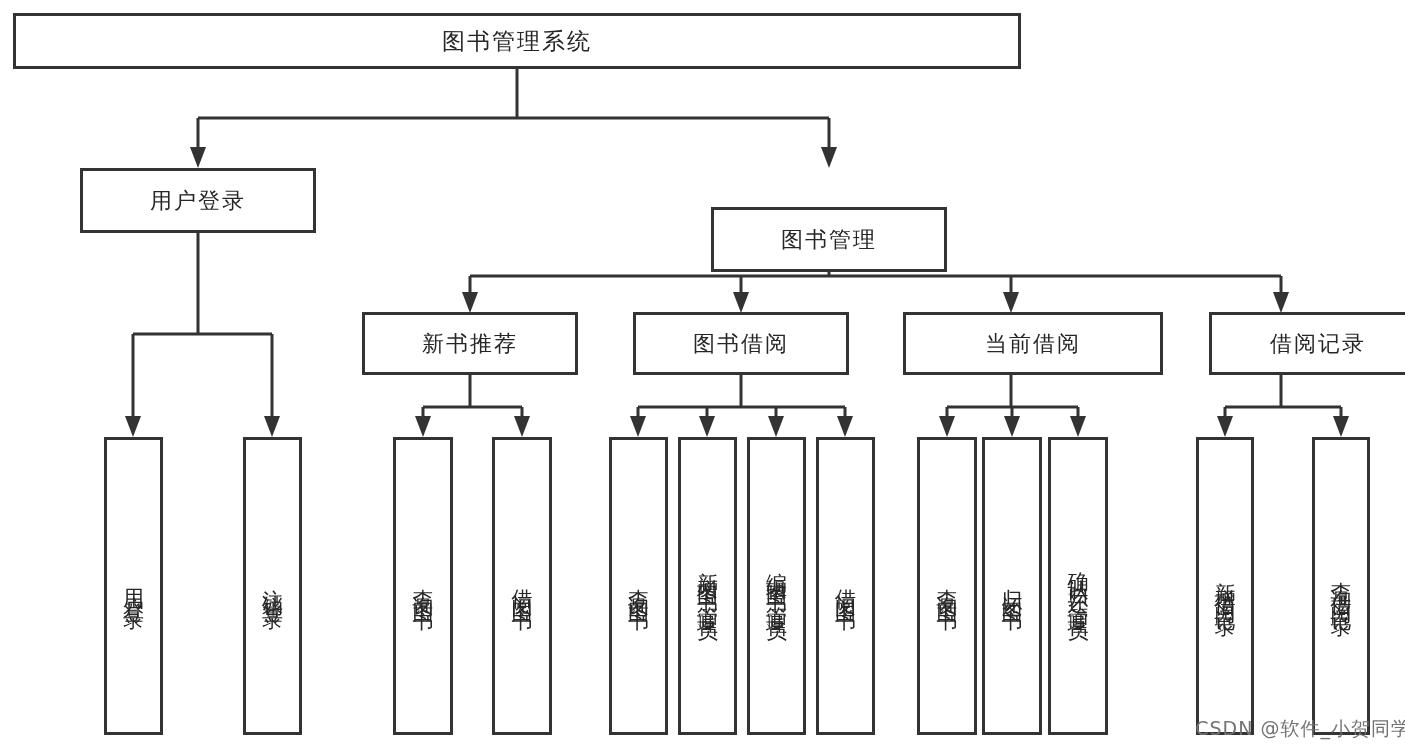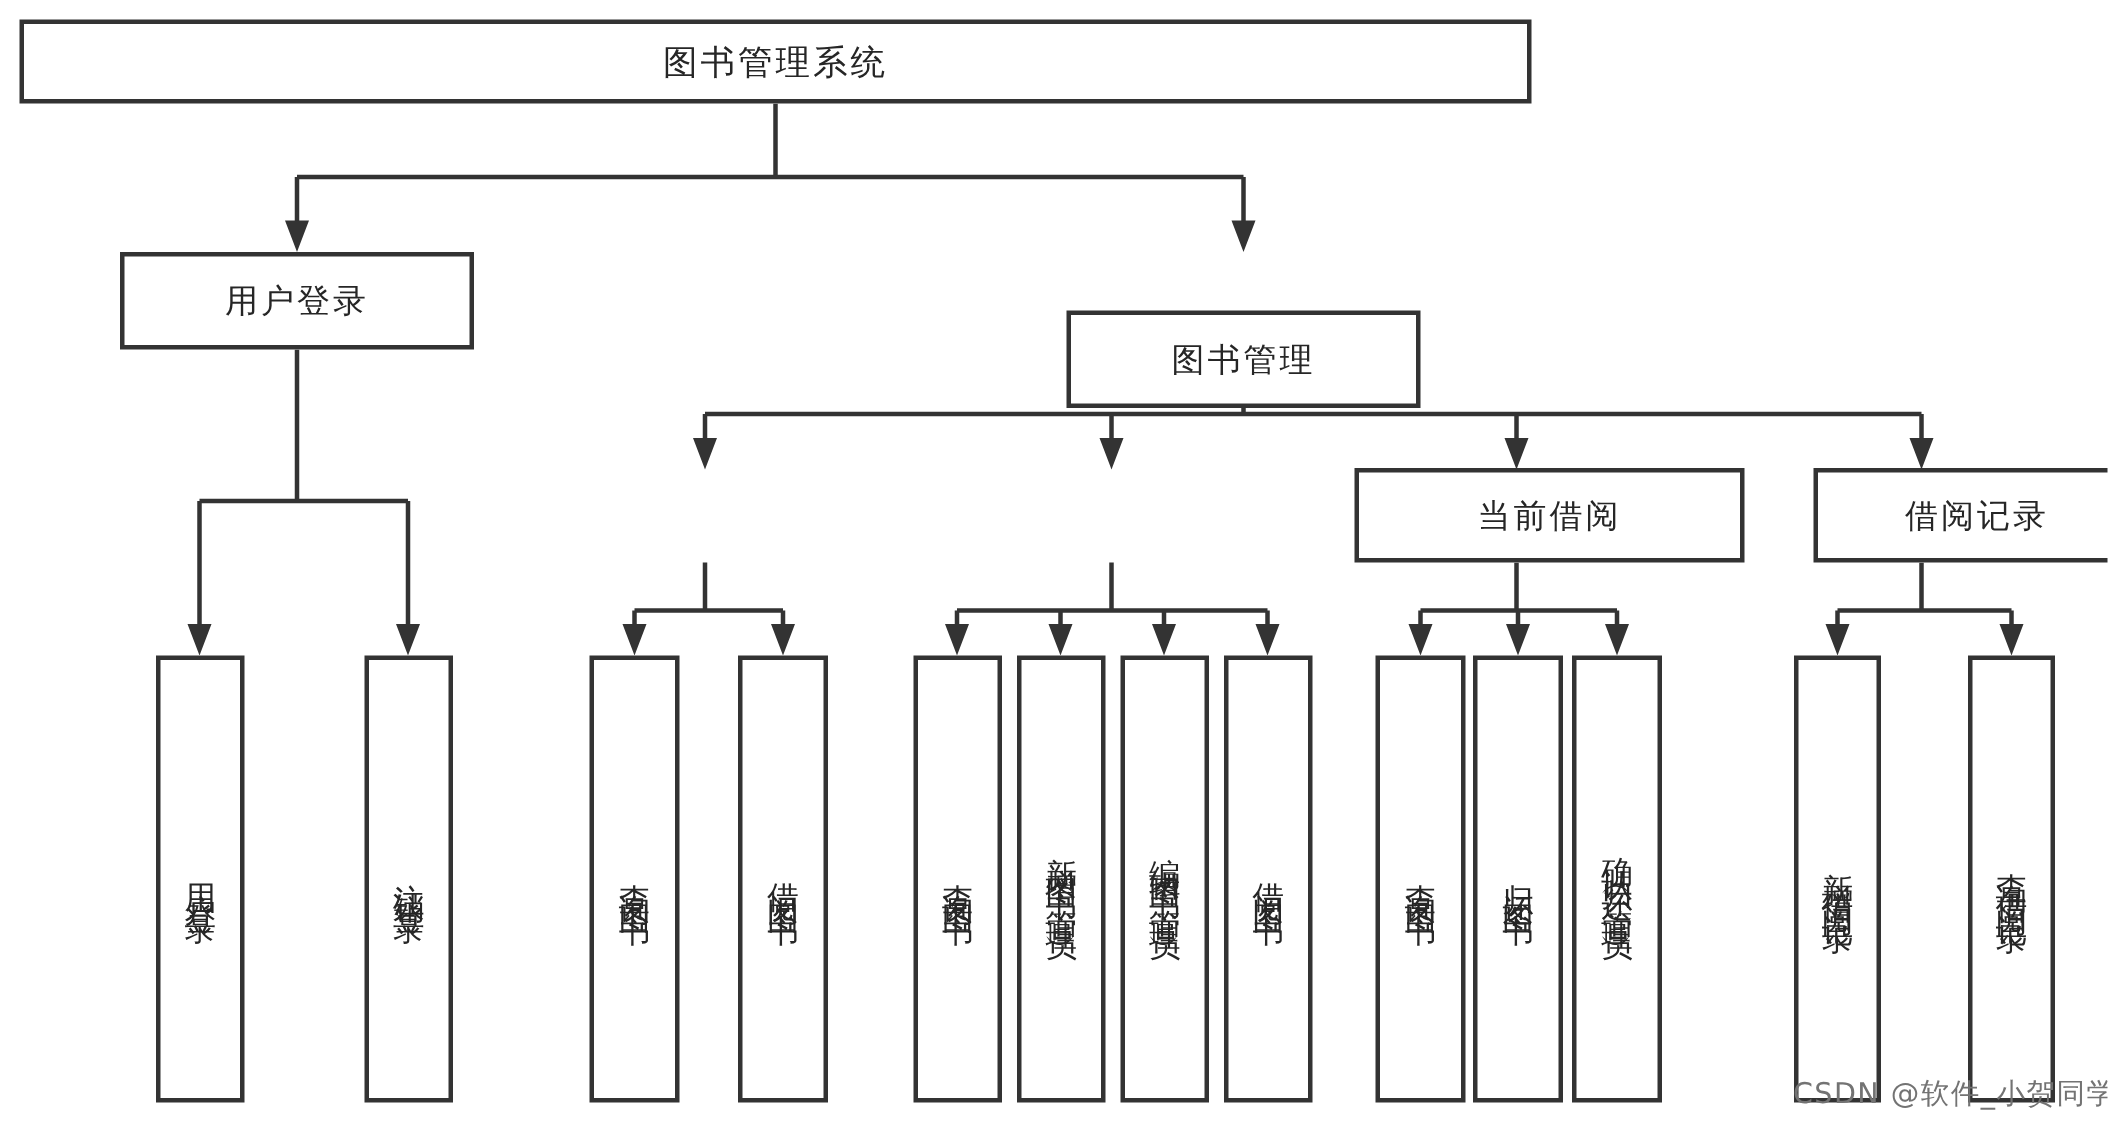--- a/index.html
+++ b/index.html
@@ -68,21 +68,27 @@
   </div>
 
   <div class="node h" style="left:80px; top:168px; width:236px; height:65px;">
     <span>用户登录</span>
   </div>
 
   <div class="node h" style="left:711px; top:168px; width:236px; height:65px;margin-top:39px;">
     <span>图书管理</span>
   </div>
 
+  <div class="node h" style="left:362px; top:312px; width:216px; height:63px;">
+    <span>新书推荐</span>
+  </div>
 
+  <div class="node h" style="left:633px; top:312px; width:216px; height:63px;">
+    <span>图书借阅</span>
+  </div>
 
   <div class="node h" style="left:903px; top:312px; width:260px; height:63px;">
     <span>当前借阅</span>
   </div>
 
   <div class="node h" style="left:1172px; top:312px; width:218px; height:63px;margin-left:37px;">
     <span>借阅记录</span>
   </div>
 
   <div class="node v" style="left:104px; top:437px; width:59px; height:298px;">

